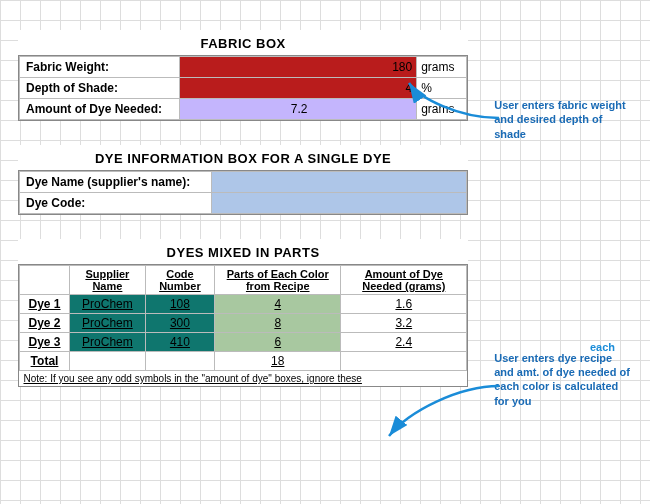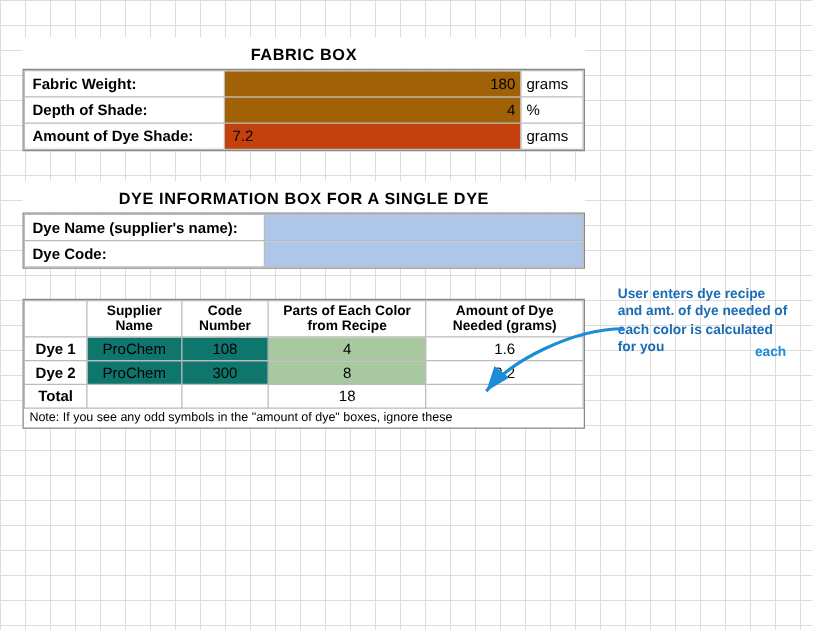--- a/index.html
+++ b/index.html
@@ -42,21 +42,21 @@
       width: 160px;
       background: #fff;
     }
 
     .fabric-box .value-col {
       text-align: right;
       padding-right: 4px;
     }
 
     .fabric-box .input-cell {
-      background: #a16207;
+      background: #b91c1c;
       text-align: right;
       padding-right: 4px;
       min-width: 80px;
     }
 
     .fabric-box .unit-cell {
       width: 50px;
       padding-left: 4px;
     }
 
@@ -91,20 +91,21 @@
 
     
     .dyes-mixed-box {
       border: 1.5px solid #888;
       width: 100%;
     }
 
     .dyes-mixed-box table {
       width: 100%;
       border-collapse: collapse;
+      text-decoration: underline;
     }
 
     .dyes-mixed-box table td, .dyes-mixed-box table th {
       border: 1px solid #bbb;
       padding: 2px 4px;
       text-align: center;
     }
 
     .dyes-mixed-box .row-label {
       text-align: center;
@@ -193,22 +194,22 @@
             <td class="label-col"><strong>Fabric Weight:</strong></td>
             <td class="input-cell">180</td>
             <td class="unit-cell">grams</td>
           </tr>
           <tr>
             <td class="label-col"><strong>Depth of Shade:</strong></td>
             <td class="input-cell">4</td>
             <td class="unit-cell">%</td>
           </tr>
           <tr>
-            <td class="label-col"><strong>Amount of Dye Shade:</strong></td>
-            <td class="value-col" style="text-align:left; background:#c2410c;">7.2</td>
+            <td class="label-col"><strong>Amount of Dye Needed:</strong></td>
+            <td class="value-col" style="text-align:center; background:#c4b5fd;">7.2</td>
             <td class="unit-cell">grams</td>
           </tr>
         </tbody>
           </table>
       </div>
 
       <div class="gap"></div>
       <div class="gap"></div>
 
       <div class="section-title white-bg">DYE INFORMATION BOX FOR A SINGLE DYE</div>
@@ -223,20 +224,21 @@
             <td class="label-col"><strong>Dye Code:</strong></td>
             <td class="value-cell"></td>
           </tr>
         </tbody>
           </table>
       </div>
 
       <div class="gap"></div>
       <div class="gap"></div>
 
+      <div class="section-title white-bg">DYES MIXED IN PARTS</div>
       <div class="dyes-mixed-box white-bg">
         <table>
           <thead>
             <tr class="header-row">
               <th style="width:50px;"></th>
               <th>Supplier Name</th>
               <th>Code Number</th>
               <th>Parts of Each Color from Recipe</th>
               <th>Amount of Dye Needed (grams)</th>
             </tr>
@@ -250,50 +252,69 @@
               <td>1.6</td>
             </tr>
             <tr>
               <td class="row-label">Dye 2</td>
               <td class="supplier-cell">ProChem</td>
               <td class="supplier-cell">300</td>
               <td class="parts-cell">8</td>
               <td>3.2</td>
             </tr>
             <tr>
+              <td class="row-label">Dye 3</td>
+              <td class="supplier-cell">ProChem</td>
+              <td class="supplier-cell">410</td>
+              <td class="parts-cell">6</td>
+              <td>2.4</td>
+            </tr>
+            <tr>
               <td class="row-label">Total</td>
               <td></td>
               <td></td>
               <td>18</td>
               <td></td>
             </tr>
             <tr class="note-row">
               <td colspan="5">Note: If you see any odd symbols in the "amount of dye" boxes, ignore these</td>
             </tr>
           </tbody>
         </table>
       </div>
 
     </div>
 
     <div class="right-panel">
 
+      <div style="position:relative; margin-top: 80px;">
+
+        <svg width="110" height="60" style="position:absolute; left:-95px; top:-30px;">
+          <defs>
+            <marker id="arrowhead1" markerWidth="8" markerHeight="6" refX="8" refY="3" orient="auto">
+              <polygon points="0 0, 8 3, 0 6" fill="#1a8cd8"></polygon>
+            </marker>
+          </defs>
+          <path d="M100,50 C60,50 20,30 10,15" stroke="#1a8cd8" stroke-width="2.5" fill="none" marker-end="url(#arrowhead1)"></path>
+        </svg>
+        <div class="annotation-text">User enters fabric weight and desired depth of shade</div>
+      </div>
 
       <div style="position:relative; margin-top: 210px;">
 
         <svg width="130" height="70" style="position:absolute; left:-115px; top:30px;">
           <defs>
             <marker id="arrowhead2" markerWidth="8" markerHeight="6" refX="8" refY="3" orient="auto">
               <polygon points="0 0, 8 3, 0 6" fill="#1a8cd8"></polygon>
             </marker>
           </defs>
           <path d="M120,5 C80,5 30,30 10,55" stroke="#1a8cd8" stroke-width="2.5" fill="none" marker-end="url(#arrowhead2)"></path>
         </svg>
         <div class="annotation-text">User enters dye recipe and amt. of dye needed of each color is calculated for you</div>
       </div>
 
-      <div style="position:absolute; bottom: 55px; right: 3px; color: #1a8cd8; font-size: 11px; font-weight: bold;">each</div>
+      <div style="position:absolute; bottom: 55px; right: 17px; color: #1a8cd8; font-size: 11px; font-weight: bold;">each</div>
 
     </div>
 
   </div>
 
 </div>
 
 </body></html>

